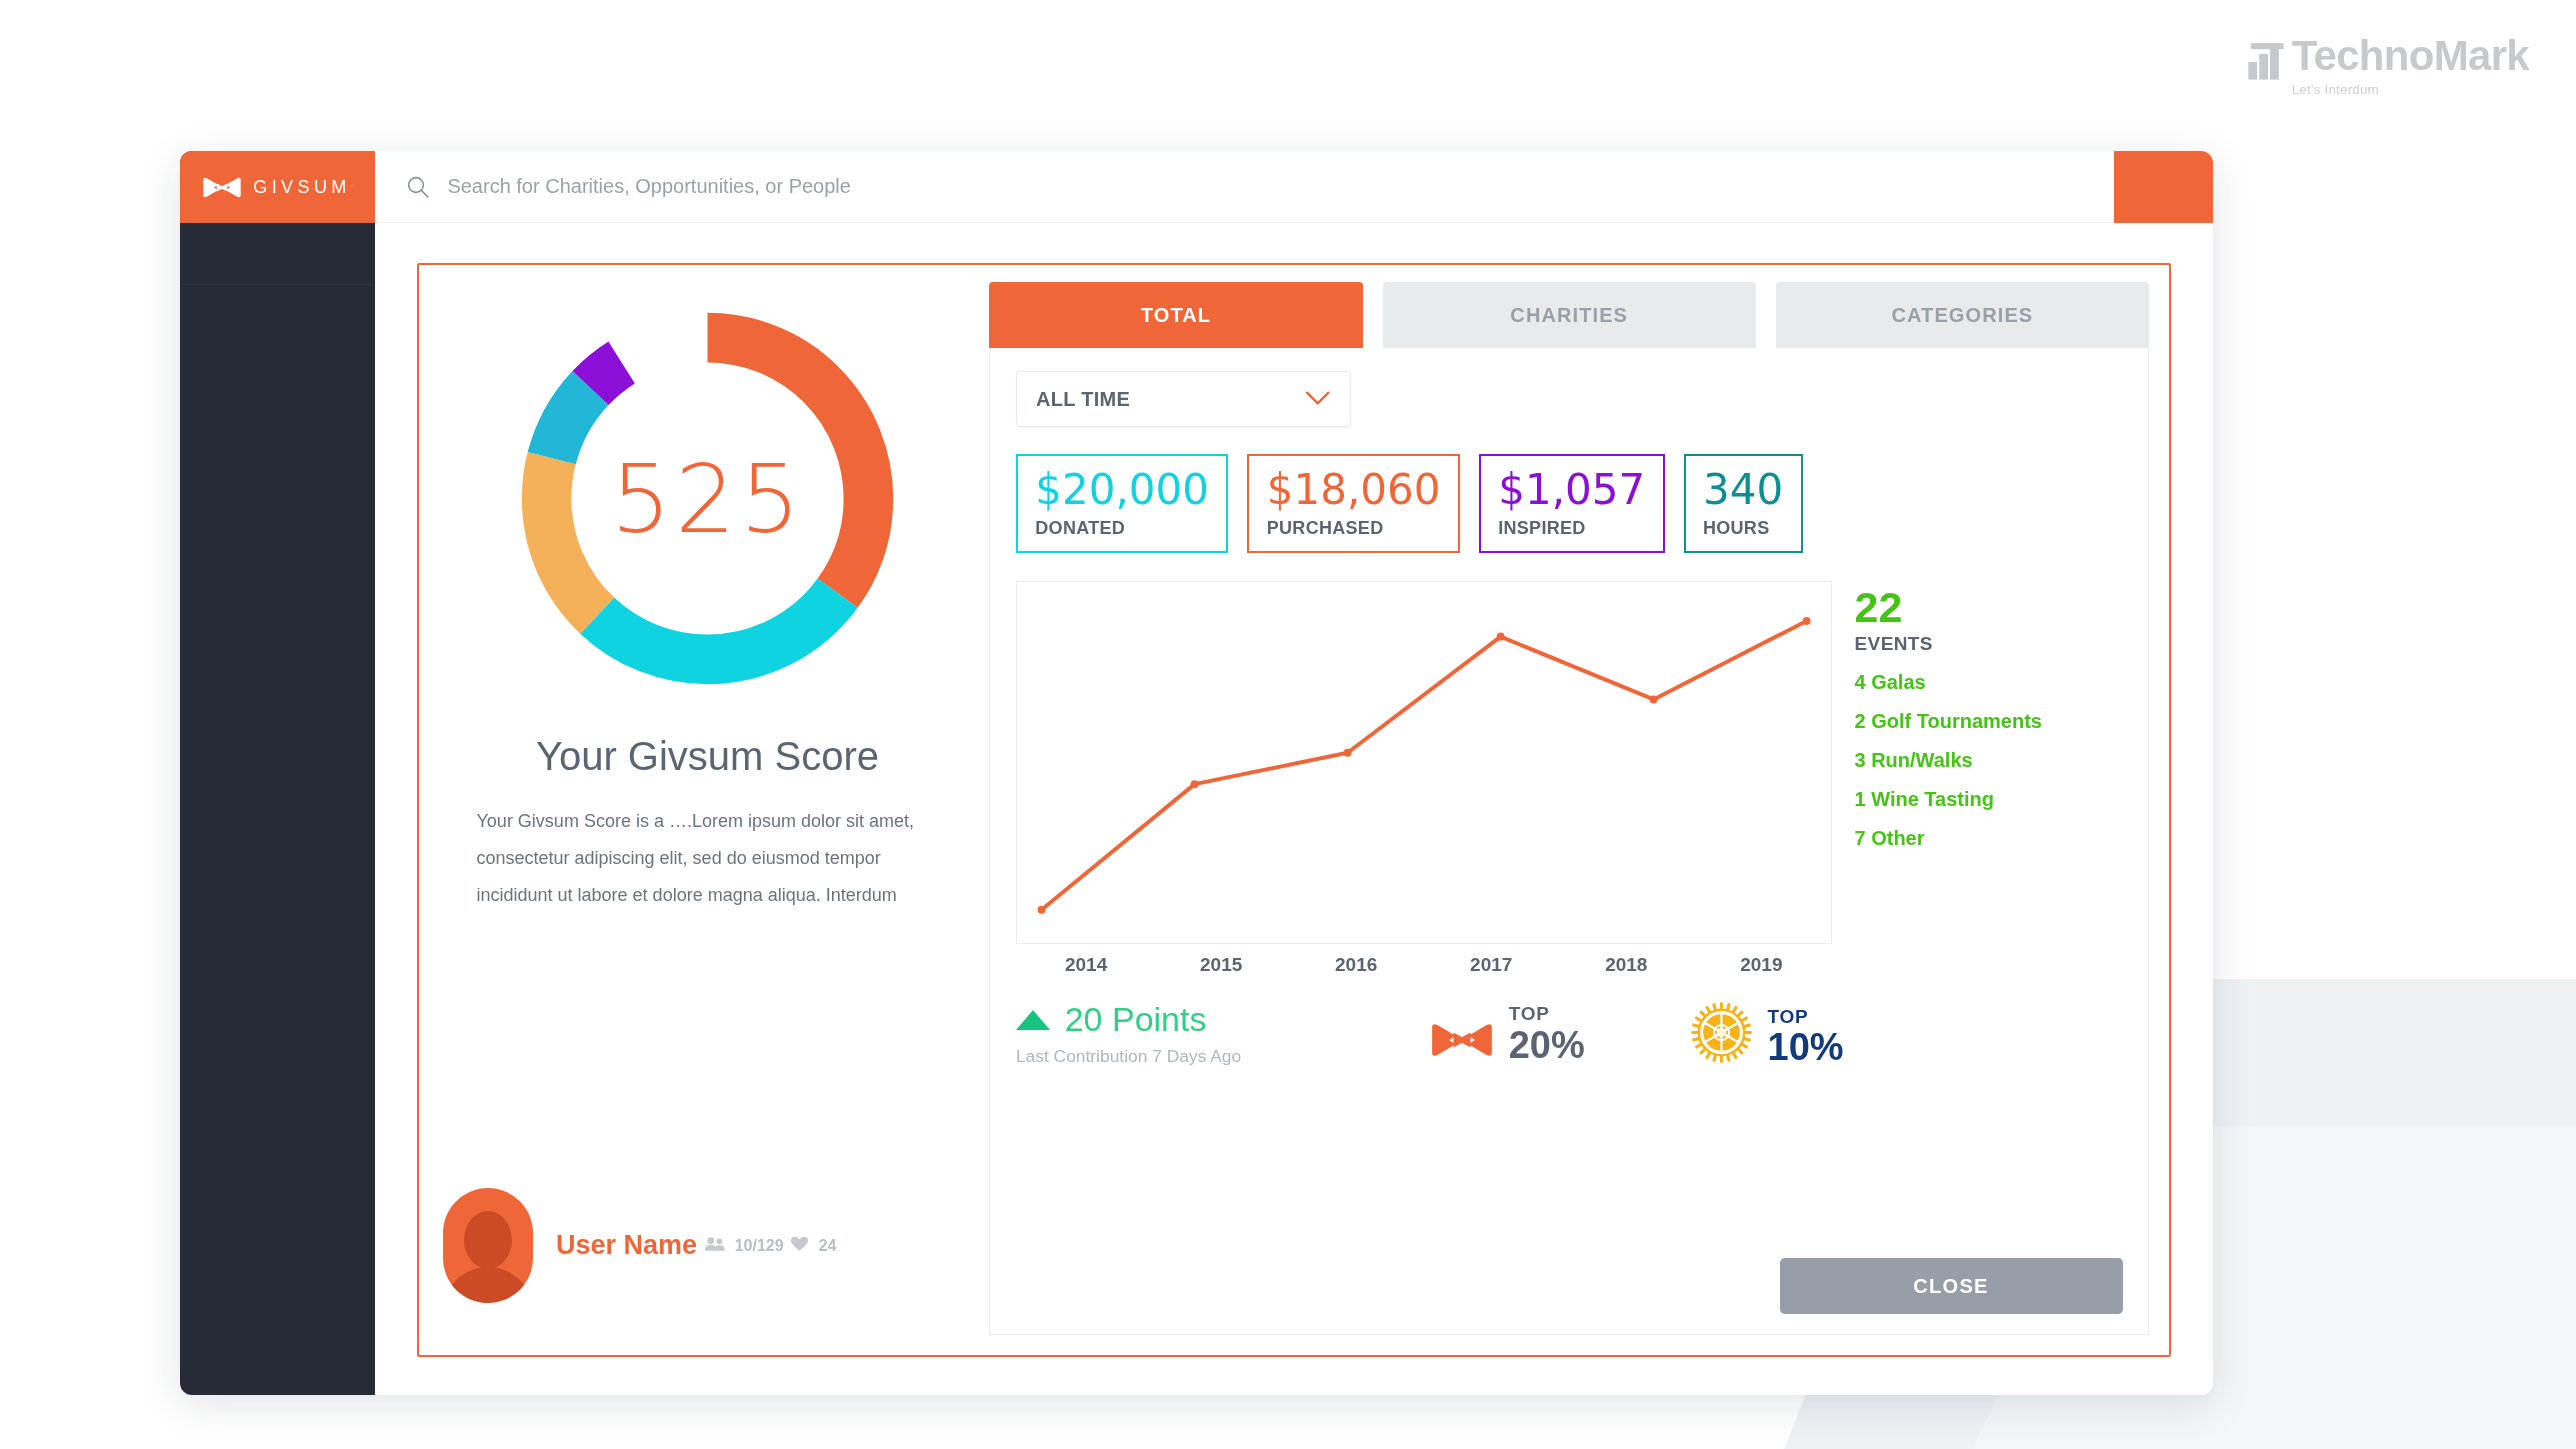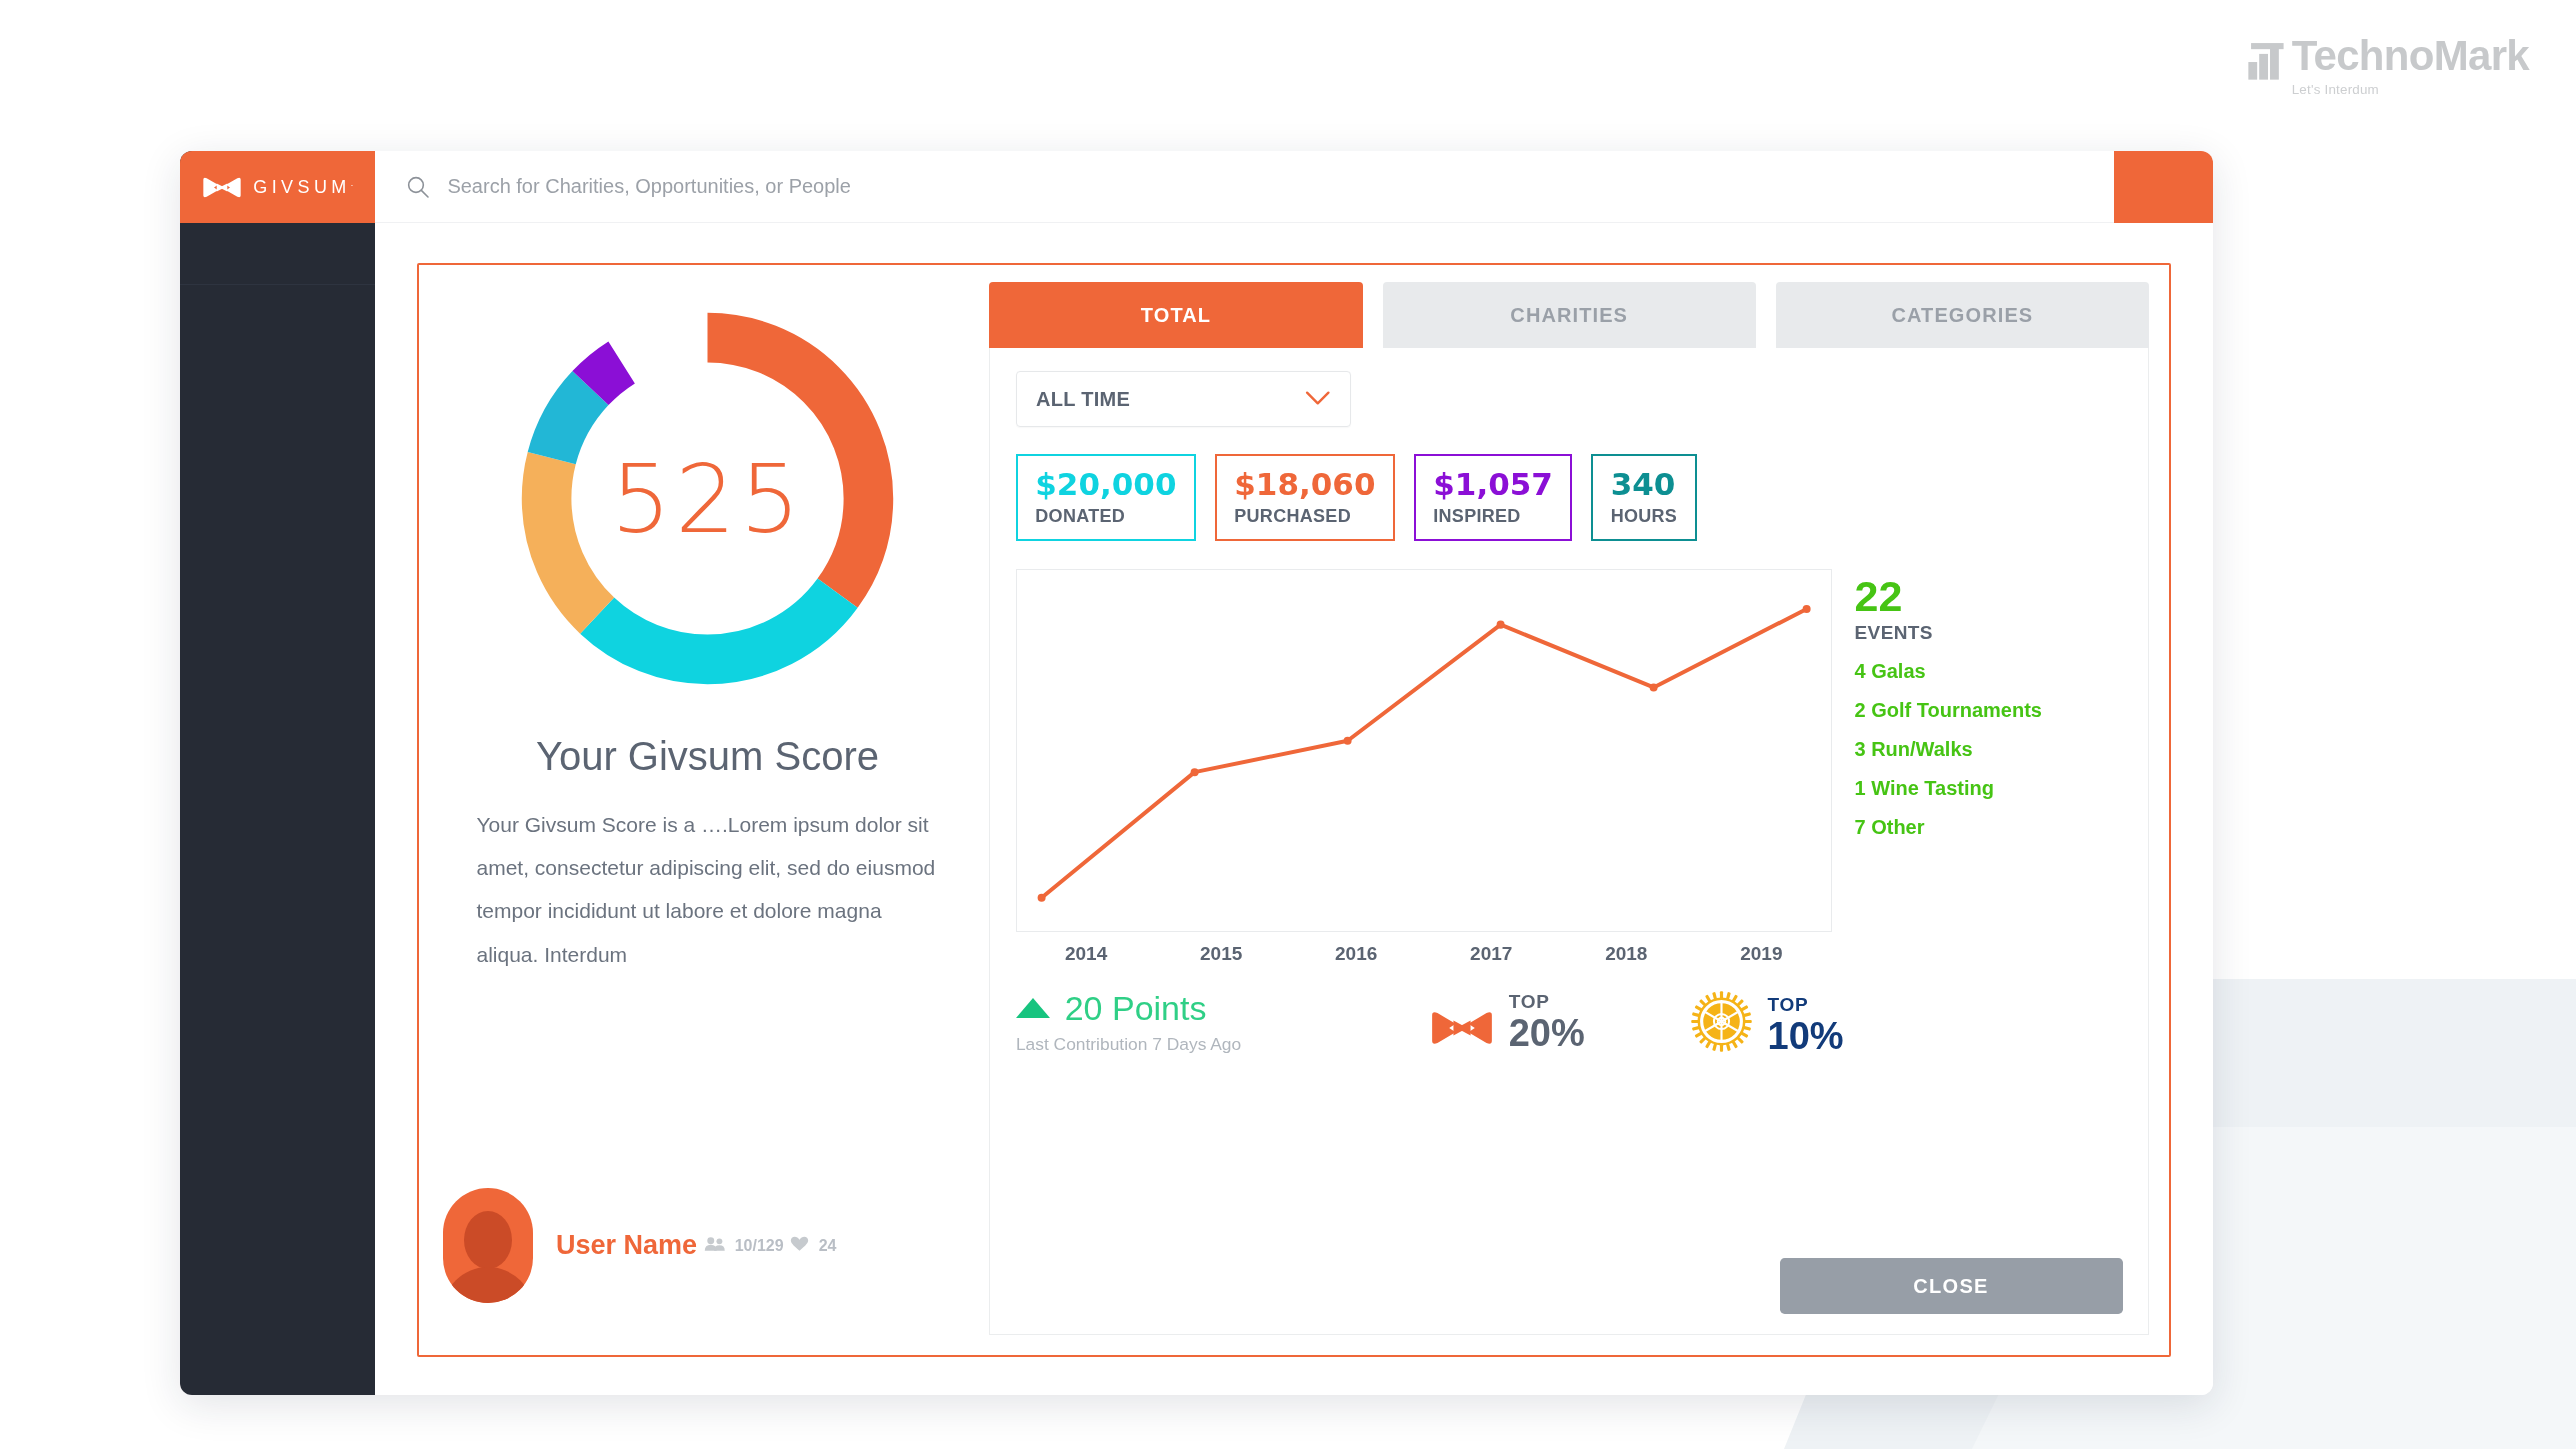--- a/index.html
+++ b/index.html
@@ -94,21 +94,21 @@
     position:absolute; inset:0; display:flex; align-items:center; justify-content:center;
   }
   .donut-score {
     font-size:95px; color:#ef6739; font-weight:300; letter-spacing:4px;
     font-family:"DejaVu Sans", sans-serif;
   }
   .score-title {
     font-size:40px; color:#5b6472; margin-top:31px; font-weight:400;
   }
   .score-desc {
-    font-size:21px; color:#6b737f; line-height:2.05; margin-top:24px;
+    font-size:18px; color:#6b737f; line-height:2.05; margin-top:24px;
     width:470px; text-align:left; padding-left:4px;
   }
 
   .user-row {
     margin-top:auto; margin-bottom:32px; display:flex; align-items:center;
     gap:23px; align-self:flex-start; padding-left:4px;
   }
   .avatar {
     width:90px; height:115px; border-radius:45px; background:#ef6739;
     position:relative; overflow:hidden; flex:none;
@@ -148,21 +148,21 @@
     padding:8px 19px; cursor:pointer; flex:none;
     box-shadow:0 0.7px 1.3px rgba(0,0,0,.03);
   }
   .select-label { font-size:20px; color:#5b6472; font-weight:bold; letter-spacing:0.3px; }
 
   .stat-row { display:flex; gap:19px; margin-top:27px; flex:none; }
   .stat-box {
     border:2px solid #000; padding:12px 17.4px 12px 17.4px; min-width:0;
     display:flex; flex-direction:column; justify-content:center;
   }
-  .stat-value { font-size:31px; font-weight:700; line-height:1.05; white-space:nowrap; font-family:"DejaVu Sans", sans-serif; }
+  .stat-value { font-size:42px; font-weight:400; line-height:1.05; white-space:nowrap; font-family:"DejaVu Sans", sans-serif; }
   .stat-label { font-size:18px; color:#5b6472; font-weight:bold; letter-spacing:0.3px; margin-top:5.4px; }
 
   .chart-row { display:flex; margin-top:28px; gap:23px; flex:none; }
   .chart-card {
     flex:1; border:0.7px solid #e9ebed; background:#ffffff; min-width:0;
     padding:6.7px 6.7px 0 6.7px; height:322px; position:relative;
   }
   .chart-axis {
     display:flex; margin-top:10.7px; padding:0 2.7px;
   }

